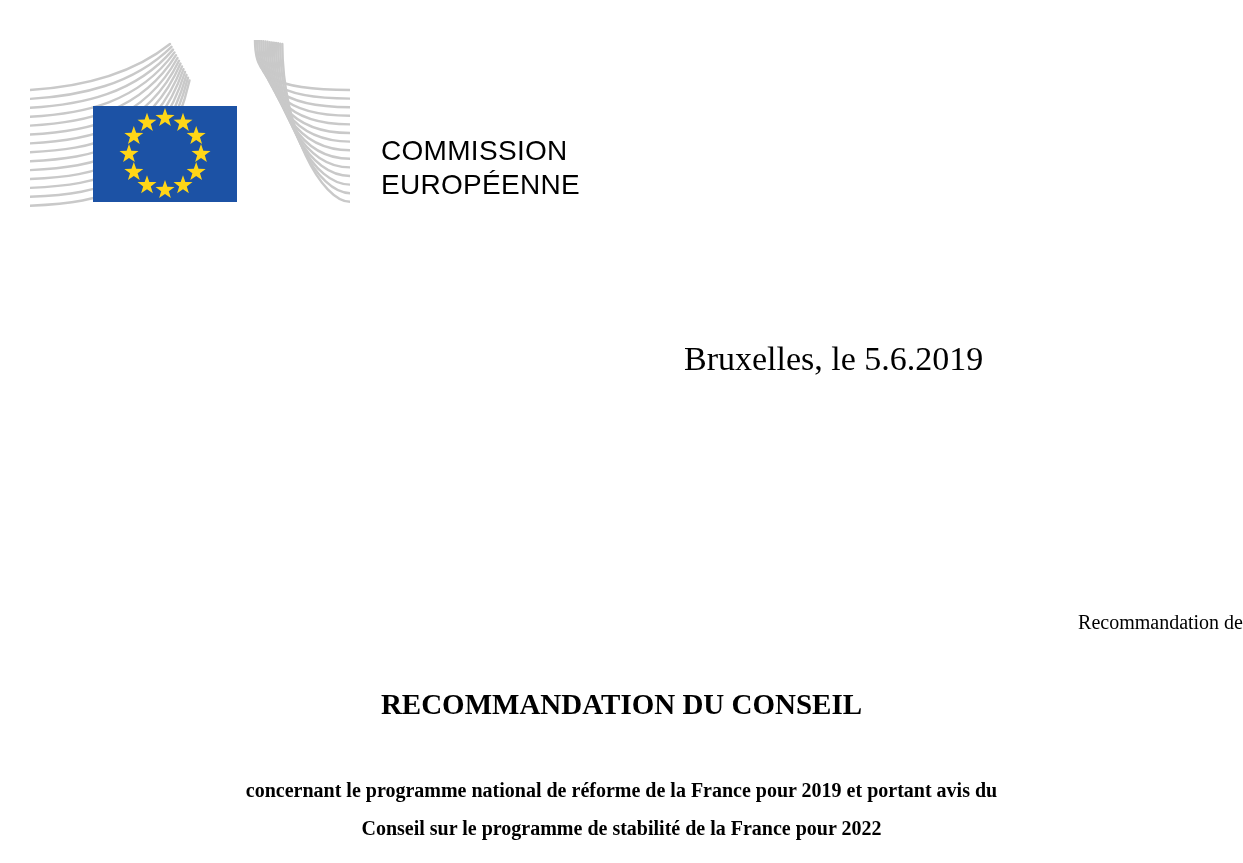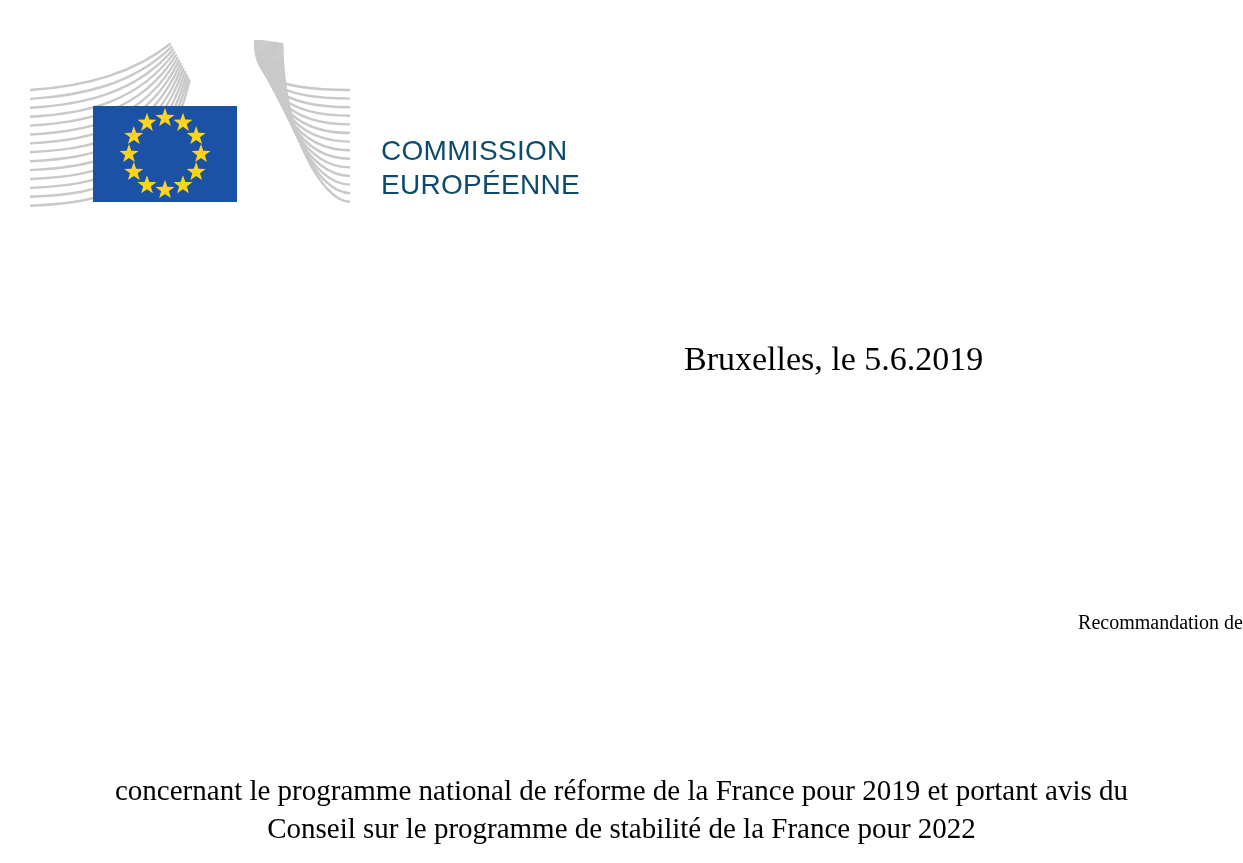--- a/index.html
+++ b/index.html
@@ -24,21 +24,21 @@
     height: 170px;
   }
   .org-name {
     position: absolute;
     left: 381px;
     top: 134px;
     font-family: "Liberation Sans", sans-serif;
     font-size: 28px;
     line-height: 34px;
     letter-spacing: 0.3px;
-    color: #0c4a6e;
+    color: #000000;
     white-space: nowrap;
   }
   .date-block {
     position: absolute;
     left: 684px;
     top: 341px;
     font-size: 34px;
     line-height: 36px;
     white-space: nowrap;
   }
@@ -60,23 +60,23 @@
     font-size: 29px;
     line-height: 34px;
     font-weight: bold;
   }
   .doc-subtitle {
     position: absolute;
     left: 0;
     top: 771px;
     width: 100%;
     text-align: center;
-    font-size: 29px;
+    font-size: 20px;
     line-height: 38px;
-    font-weight: normal;
+    font-weight: bold;
   }
   .doc-subtitle .line {
     display: block;
     white-space: nowrap;
   }
   .waves {
     fill: none;
     stroke-width: 2.4;
     stroke-linecap: round;
   }
@@ -140,19 +140,20 @@
     <div>COMMISSION</div>
     <div>EUROPÉENNE</div>
   </div>
 
   <div class="date-block">
     <div>Bruxelles, le 5.6.2019</div>
   </div>
 
   <div class="kicker">Recommandation de</div>
 
+  <div class="doc-title">RECOMMANDATION DU CONSEIL</div>
 
   <div class="doc-subtitle">
     <span class="line">concernant le programme national de réforme de la France pour 2019 et portant avis du</span>
     <span class="line">Conseil sur le programme de stabilité de la France pour 2022</span>
   </div>
 
 </div>
 
 </body></html>

